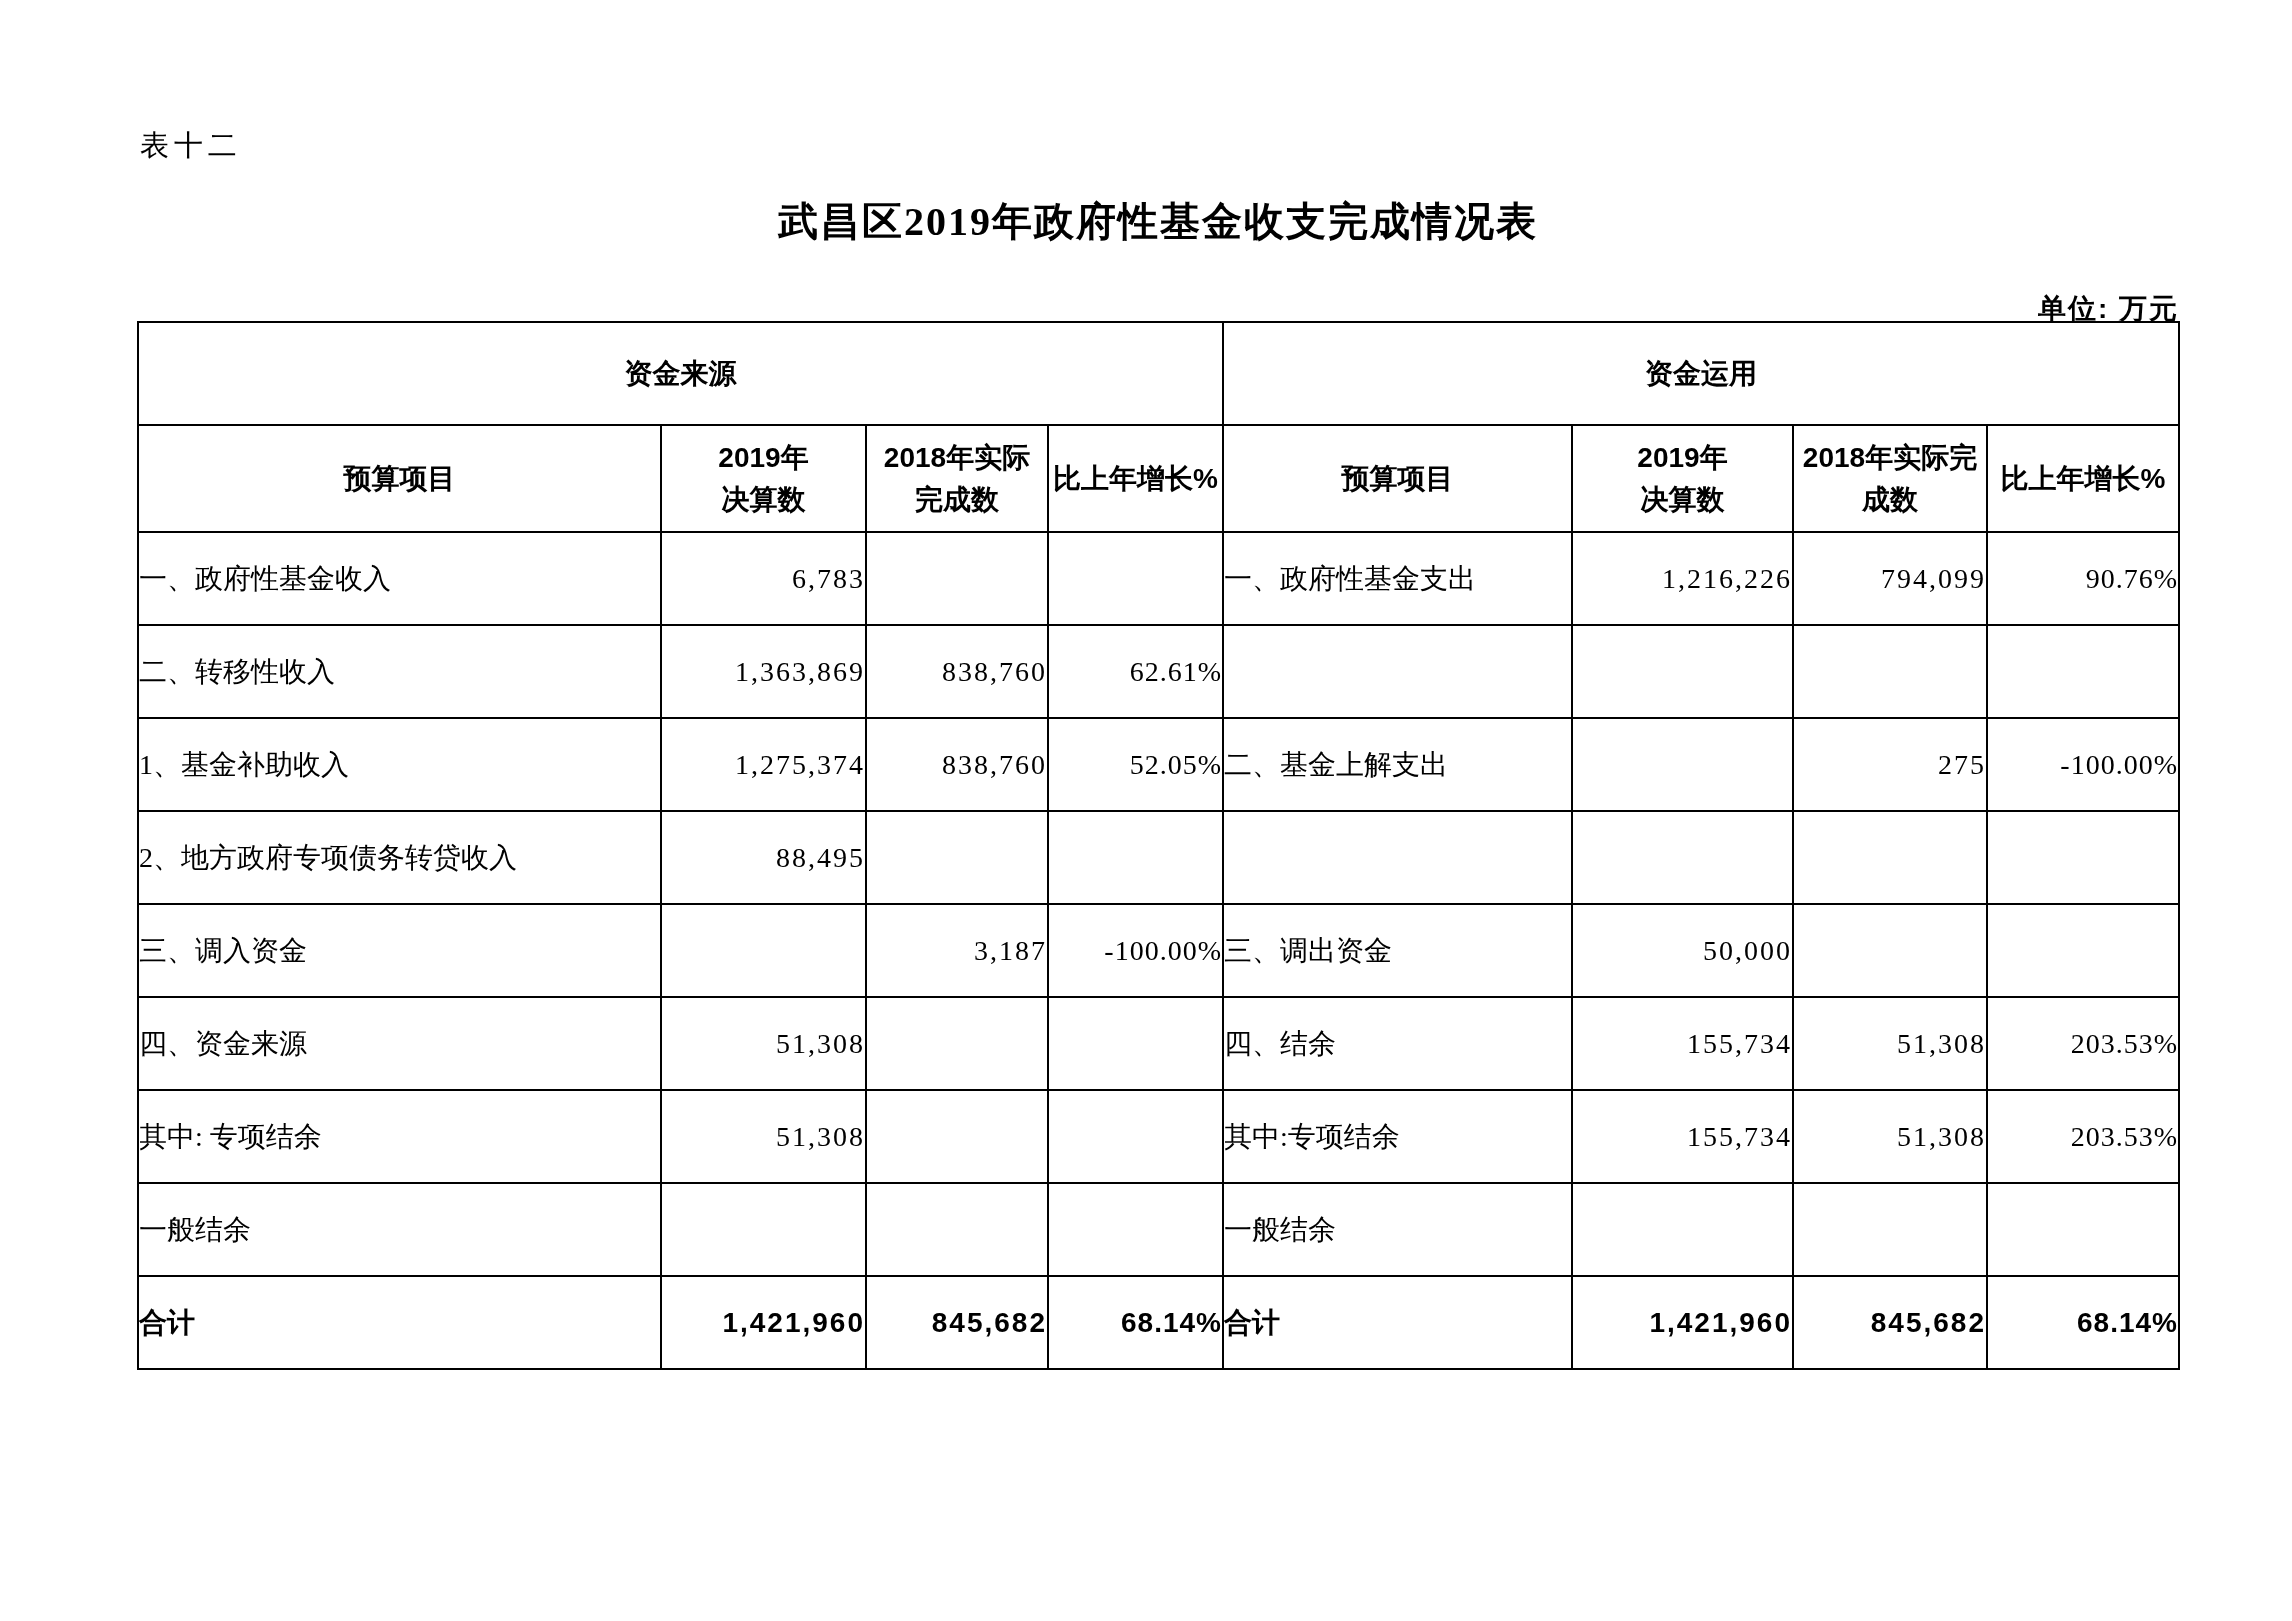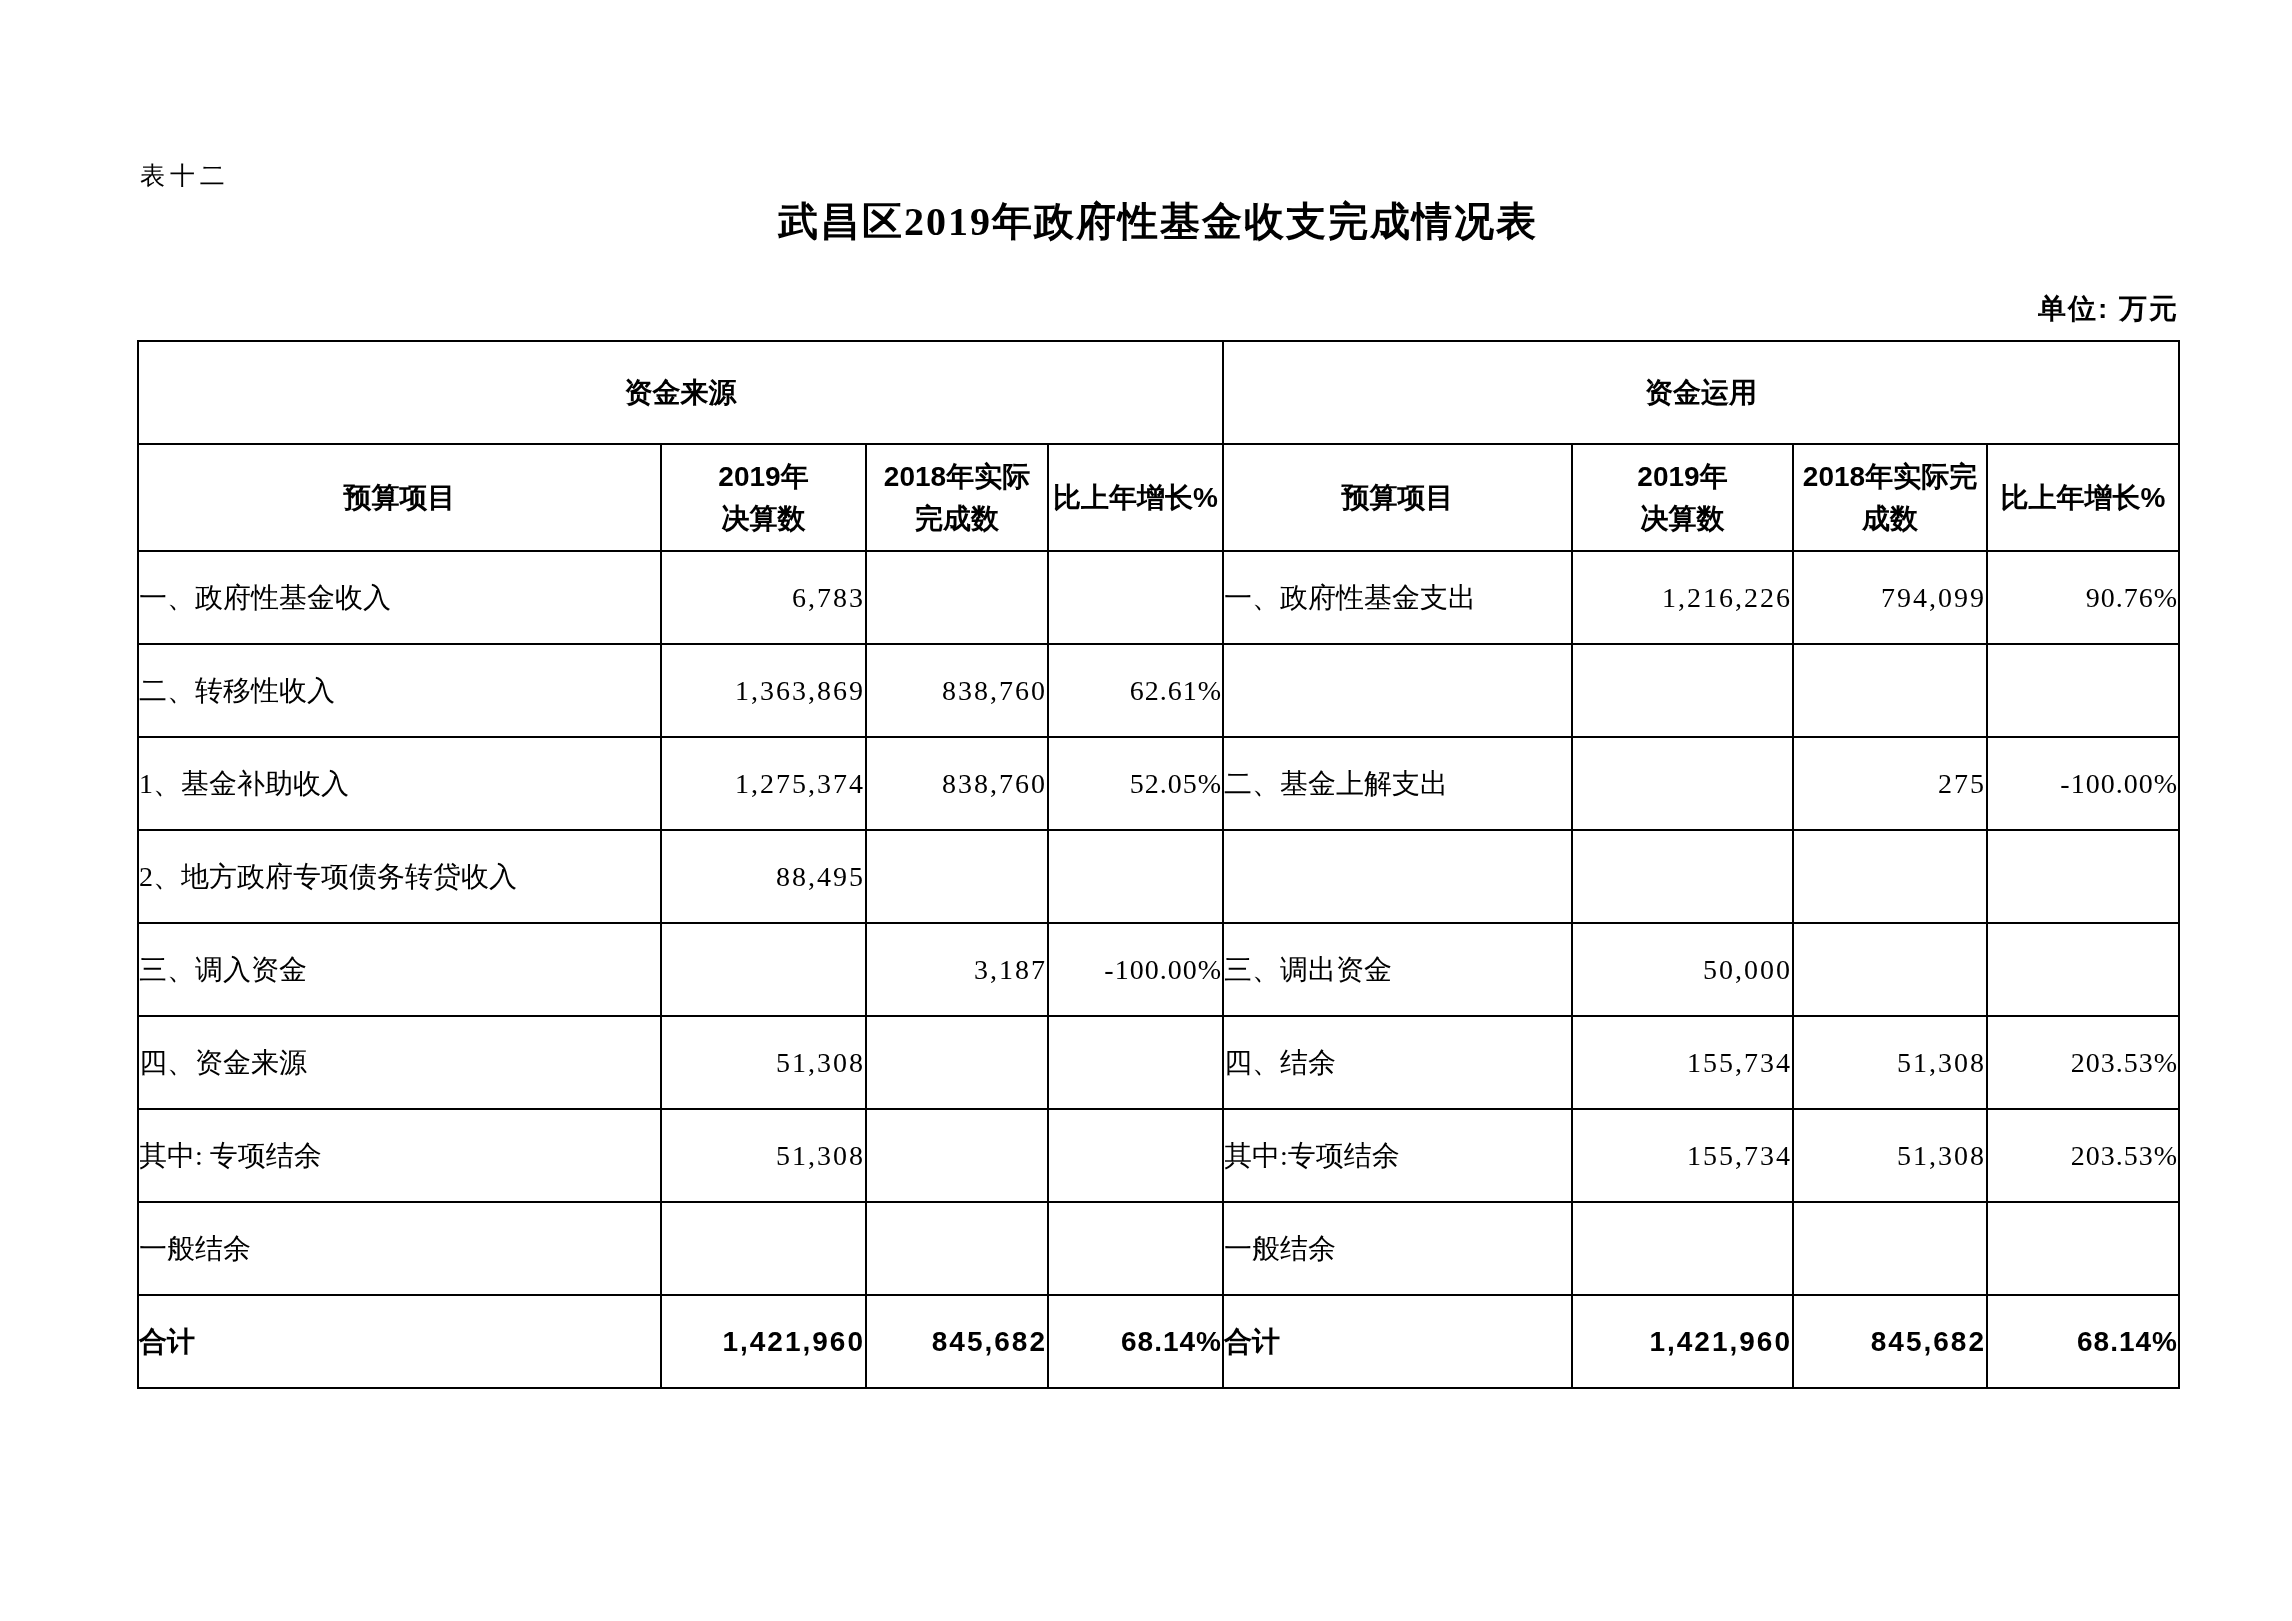--- a/index.html
+++ b/index.html
@@ -8,22 +8,22 @@
     width: 2293px;
     height: 1621px;
     background: #ffffff;
     color: #000000;
     font-family: "Liberation Serif", serif;
     overflow: hidden;
   }
   .table-label {
     position: absolute;
     left: 140px;
-    top: 159px;
-    font-size: 25px;
+    top: 126px;
+    font-size: 29px;
     letter-spacing: 4.9px;
   }
   .title {
     position: absolute;
     left: 137px;
     top: 194px;
     width: 2042px;
     margin: 0;
     text-align: center;
     font-size: 40px;
@@ -38,21 +38,21 @@
     width: 2042px;
     text-align: right;
     font-size: 28px;
     font-weight: bold;
     letter-spacing: 2px;
     font-family: "Liberation Sans", sans-serif;
   }
   table.budget {
     position: absolute;
     left: 137px;
-    top: 340px;
+    top: 321px;
     border-collapse: collapse;
     table-layout: fixed;
     border: 2.9px solid #000;
     padding-left: 31px;
   }
   .budget th, .budget td {
     border: 2px solid #000;
     border-top-width: 2.9px;
     border-bottom-width: 2.9px;
     padding: 0;

